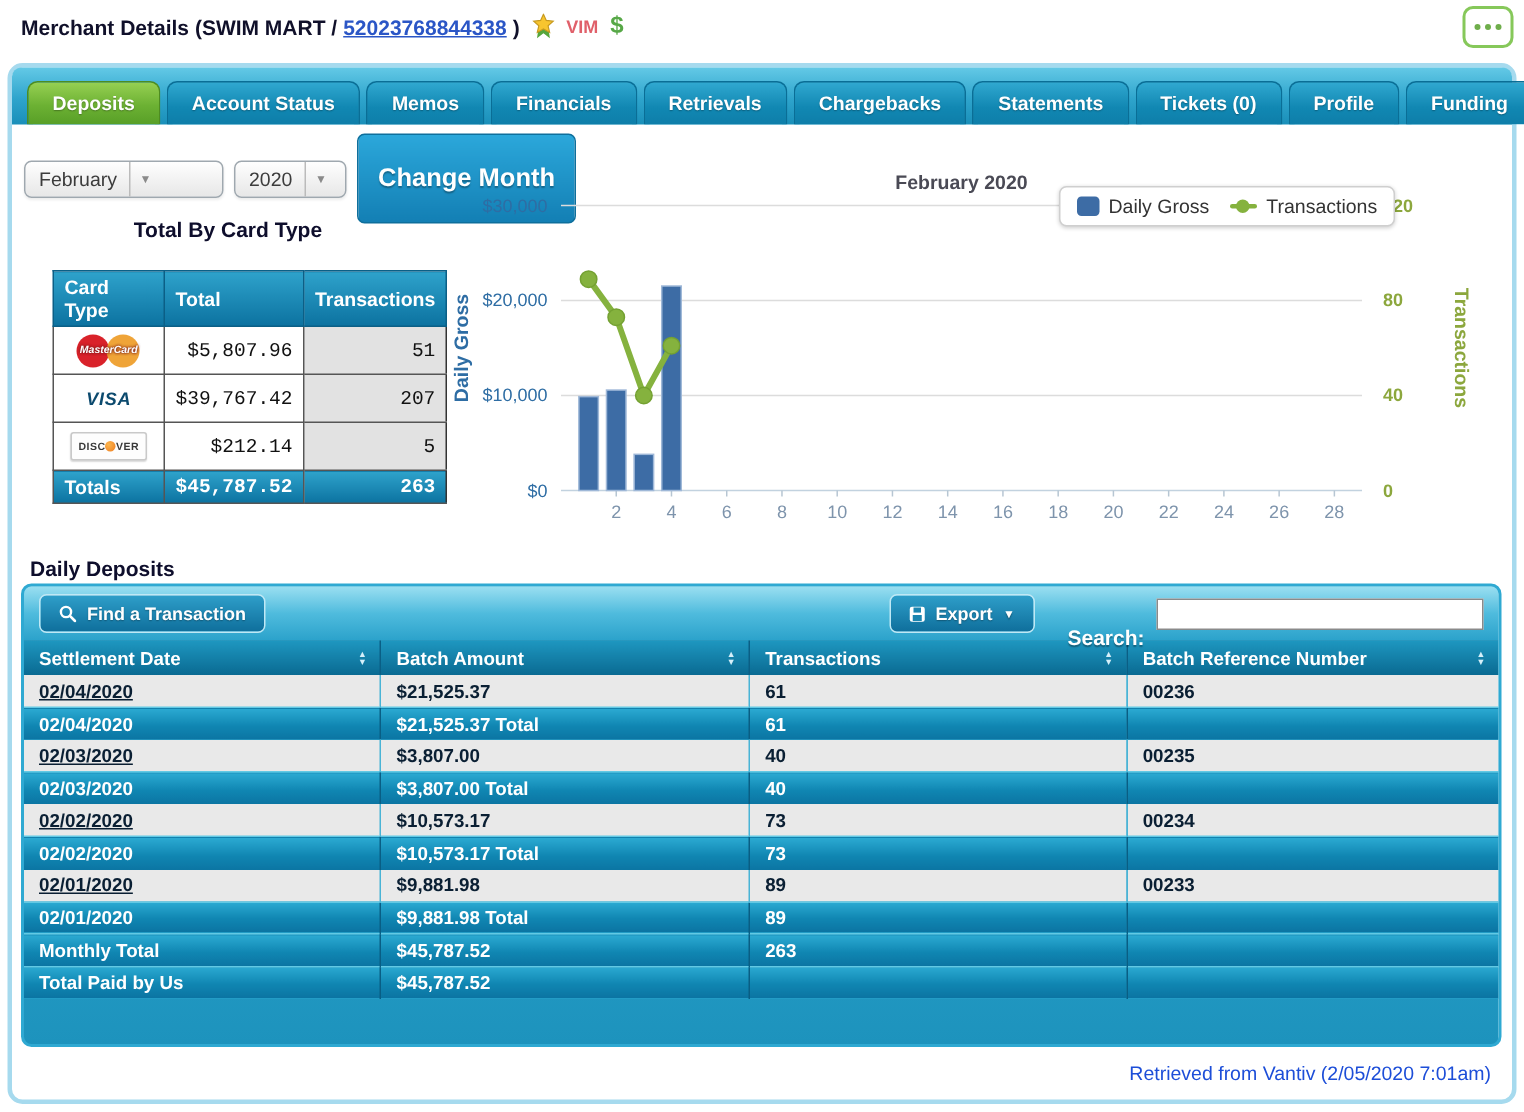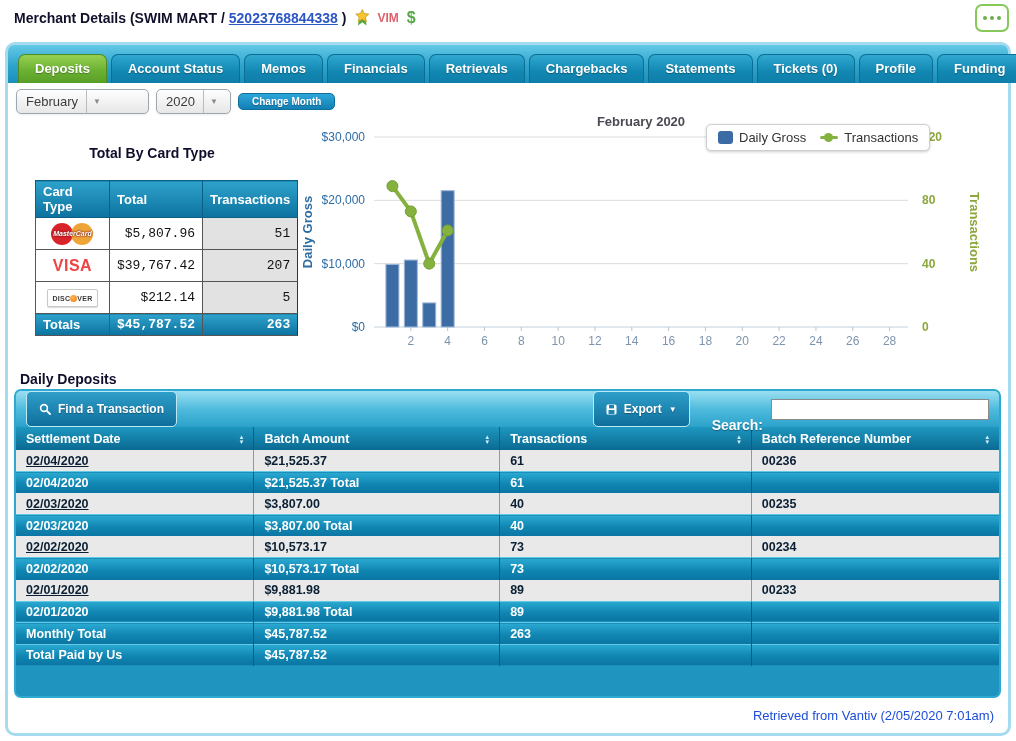--- a/index.html
+++ b/index.html
@@ -35,21 +35,21 @@
     border-color:#4e8c21; }
 
   
   .controls { position:absolute; left:8px; top:44px; display:flex; align-items:center; gap:7px; }
   .sel { display:inline-flex; align-items:center; height:25px;
     background:linear-gradient(180deg,#fefefe,#e7e7e7); border:1px solid #9fa8af; border-radius:5px;
     font-size:13px; color:#3c3c3c; padding-left:9px; cursor:pointer; box-shadow:0 1px 2px rgba(0,0,0,.08); }
   .sel .caret { border-left:1px solid #bbb; align-self:stretch; display:flex; align-items:center;
     padding:0 6px; margin-left:8px; color:#8a8a8a; font-size:8px; }
   .btn-blue { background:linear-gradient(180deg,#2ba7da 0%,#137fb4 100%); border:1px solid #0e6f9c;
-    border-radius:5px; color:#fff; font-weight:bold; font-size:10px; padding:2px 13px;
+    border-radius:5px; color:#fff; font-weight:bold; font-size:17px; padding:19px 13px;
     cursor:pointer; text-shadow:0 1px 1px rgba(0,0,0,.3); }
 
   
   .card-title { position:absolute; left:27px; top:100px; width:234px; text-align:center;
     font-size:14px; font-weight:bold; color:#0e0e2c; }
   .card-table { position:absolute; left:27px; top:135px; border-collapse:collapse;
     border:1px solid #333; font-size:13px; }
   .card-table th { background:linear-gradient(180deg,#2ea2cb 0%,#0c72a0 100%); color:#fff;
     text-align:left; font-size:13px; padding:3px 7px; border:1px solid #0b5f86; height:21px; }
   .card-table td { border:1px solid #555; padding:2px 7px; background:#fff; height:32px;
@@ -57,21 +57,21 @@
   .card-table td.num { text-align:right;font-family:Liberation Mono, monospace; }
   .card-table td.gray { background:#e2e2e2; }
   .card-table tr.totrow td { background:linear-gradient(180deg,#2ea2cb 0%,#0c72a0 100%);
     color:#fff; font-weight:bold; height:22px; }
   .mc { position:relative; display:inline-block; width:58px; height:24px; vertical-align:middle; }
   .mc i { position:absolute; top:1px; width:22px; height:22px; border-radius:50%; }
   .mc .c1 { left:7px; background:#d9222a; }
   .mc .c2 { left:27px; background:#ee9f2d; opacity:.95; }
   .mc b { position:absolute; left:0; right:0; top:8px; text-align:center; color:#fff;
     font-size:7px; font-style:italic; text-shadow:0 0 2px #7a1a1a,0 0 2px #7a1a1a; }
-  .visa { font-size:16px; font-weight:bold; color:#ef4444; letter-spacing:.5px; }
+  .visa { font-size:12px; font-weight:bold; font-style:italic; color:#0c4a6e; letter-spacing:.5px; }
   .disc { display:inline-block; border:1px solid #c9c9c9; border-radius:2px; background:#fdfdfd;
     padding:5px 4px 4px; font-size:7px; font-weight:bold; color:#3a3a3a; letter-spacing:.3px;
     box-shadow:0 1px 1px rgba(0,0,0,.15); }
   .disc i { display:inline-block; width:7px; height:7px; border-radius:50%;
     background:radial-gradient(circle at 35% 35%, #fcb64e, #ee7c1f); vertical-align:-1px; }
 
   
   .chart { position:absolute; left:288px; top:65px; width:712px; height:252px; }
   .chart svg { position:absolute; left:0; top:0; }
   .chart text { font-family:"Liberation Sans","DejaVu Sans",sans-serif; }
@@ -82,21 +82,21 @@
   .sw-bar { width:15px; height:13px; border-radius:3px; }
   .sw-line { position:relative; width:18px; height:13px; }
   .sw-line .ln { position:absolute; left:0; right:0; top:5px; height:3px; border-radius:2px; }
   .sw-line .dt { position:absolute; left:4px; top:2px; width:9px; height:9px; border-radius:50%; }
 
   
   .dd-title { position:absolute; left:12px; top:326px; font-size:14px; font-weight:bold; color:#0e0e2c; }
   .dd-panel { position:absolute; left:6px; top:344px; width:987px; height:309px;
     border:2px solid #2fa9d2; border-radius:7px; overflow:hidden;
     background:linear-gradient(180deg,#59c4e2 0%,#2aa3cc 45%,#1d93bd 100%); }
-  .dd-toolbar { height:36px; display:flex; padding:0 10px;
+  .dd-toolbar { height:36px; display:flex; align-items:center; padding:0 10px;
     background:linear-gradient(180deg,#9adff1 0%,#4fbbdd 50%,#2ba2cb 100%); }
   .btn-tool { display:inline-flex; align-items:center; gap:7px;
     background:linear-gradient(180deg,#2e9ec9 0%,#0f6f9c 100%); border:1px solid #bfe8f5;
     border-radius:5px; color:#fff; font-size:12px; font-weight:bold; padding:5px 12px;
     cursor:pointer; text-shadow:0 1px 1px rgba(0,0,0,.3); }
   .btn-tool .dcaret { font-size:8px; }
   .search-wrap { display:flex; align-items:center; gap:8px; margin-left:22px; }
   .search-label { color:#fff; font-weight:bold; font-size:14px; text-shadow:0 1px 1px rgba(0,0,0,.35);margin-top:32px; }
   .search-input { width:218px; height:21px; border:1px solid #8a8a8a; background:#fff;
     font-size:12px; padding:0 4px; }

